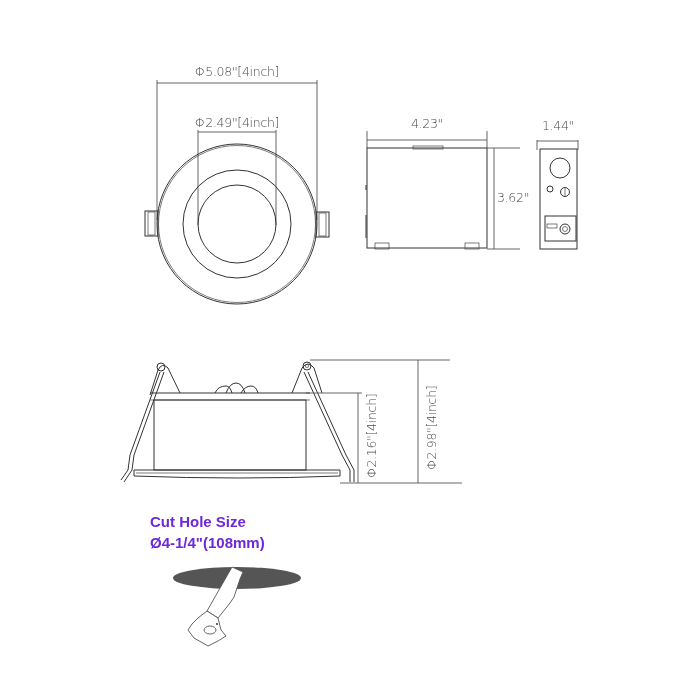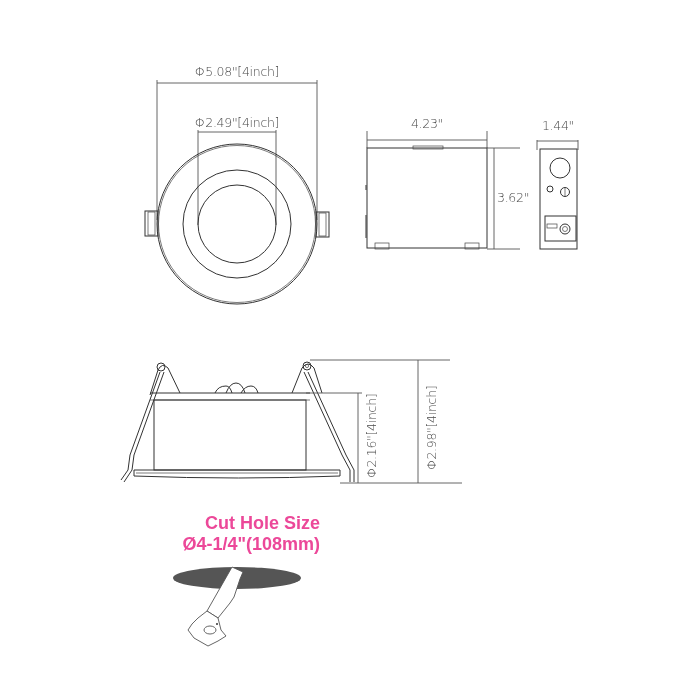--- a/index.html
+++ b/index.html
@@ -2,21 +2,21 @@
 <html><head>
   <meta charset="utf-8">
   <style>
     html, body { margin: 0; padding: 0; background: #ffffff; }
     body { width: 700px; height: 700px; position: relative; overflow: hidden; font-family: "DejaVu Sans", sans-serif; }
     svg { position: absolute; left: 0; top: 0; }
     .dim-text { font-family: "DejaVu Sans", sans-serif; font-size: 12.5px; fill: #4a4a4a; font-weight: 300; letter-spacing: -0.3px; }
     .dim-line { stroke: #555; stroke-width: 0.9; fill: none; }
     .part { stroke: #333; stroke-width: 1; fill: none; }
     .part-thin { stroke: #444; stroke-width: 0.7; fill: none; }
-    .caption { position: absolute; left: 150px; width: 170px; text-align: right; font-family: "Liberation Sans", sans-serif; font-weight: bold; font-size: 18px; color: #ec4899; }
+    .caption { position: absolute; left: 150px; width: 170px; text-align: left; font-family: "Liberation Sans", sans-serif; font-weight: bold; font-size: 15px; color: #6d28d9; }
   </style>
 </head>
 <body>
 
 <svg width="700" height="700" viewBox="0 0 700 700">
 
   <g>
 
     <line class="dim-line" x1="157" y1="80" x2="157" y2="220"></line>
     <line class="dim-line" x1="317" y1="80" x2="317" y2="220"></line>

